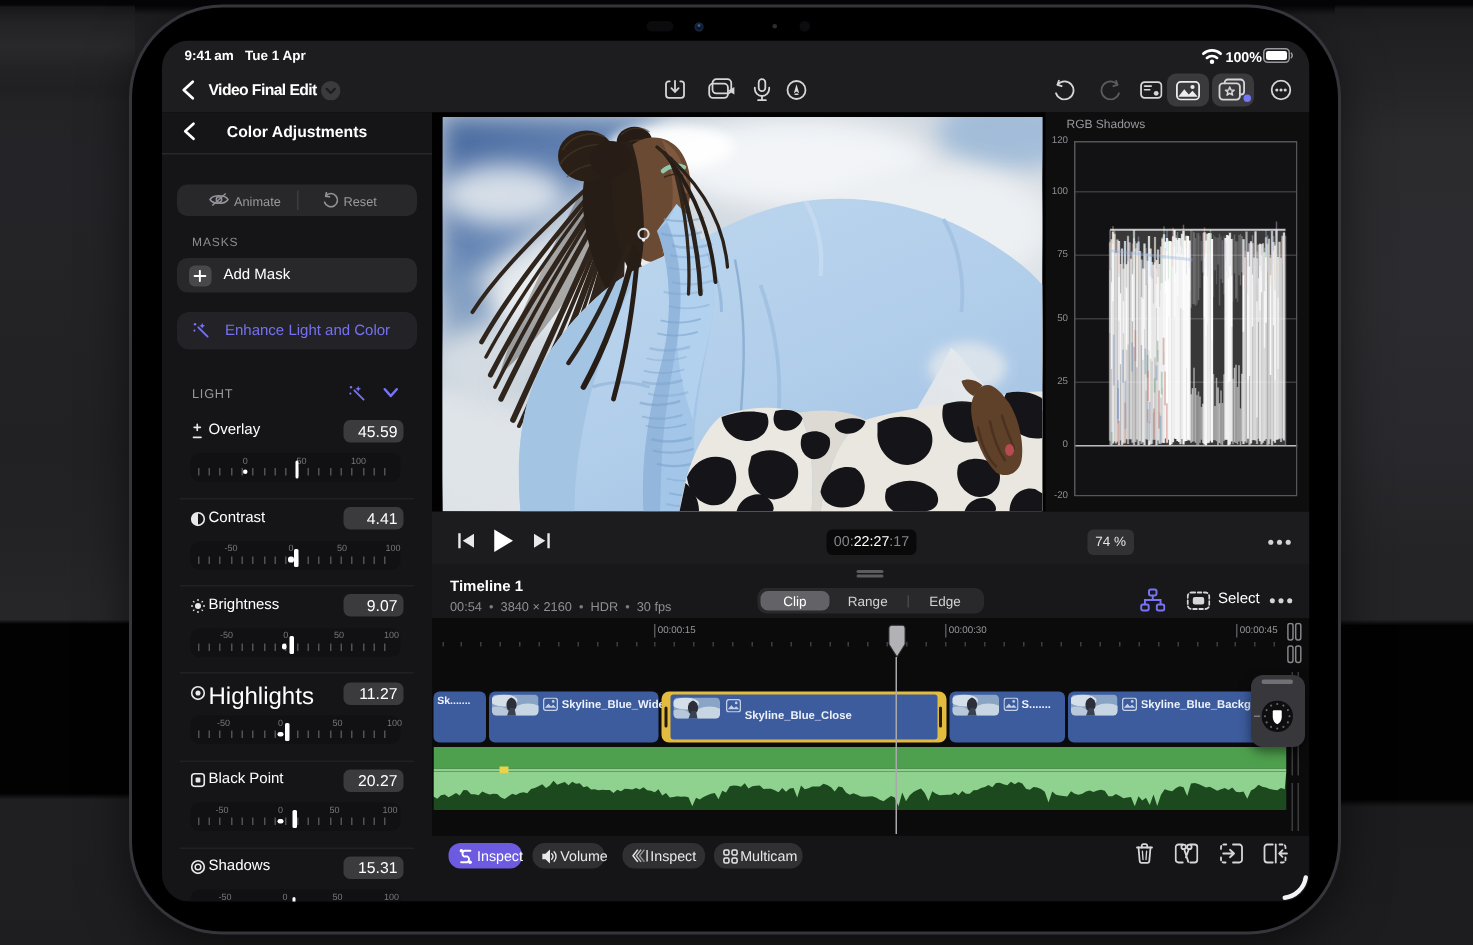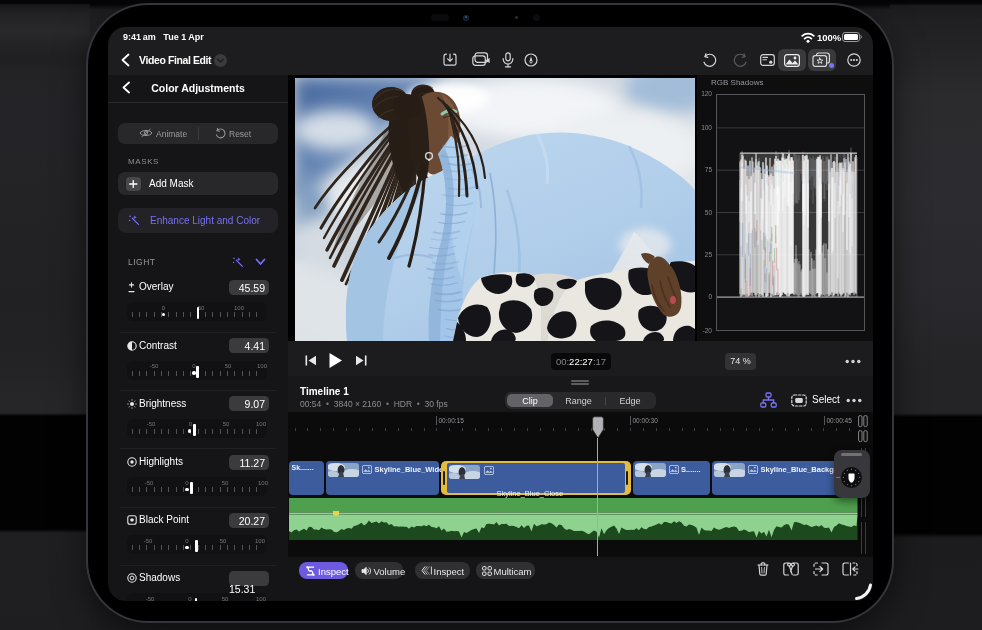--- a/index.html
+++ b/index.html
@@ -278,21 +278,21 @@
       <div class="abs" style="left:133.7px;top:401.5px;width:1px;height:5px;background:#515156;"></div>
       <div class="abs" style="left:141.1px;top:401.5px;width:1px;height:5px;background:#515156;"></div>
       <div class="abs" style="left:148.4px;top:401.5px;width:1px;height:5px;background:#515156;"></div>
 <div class="abs" style="left:79.8px;top:402.3px;width:3.4px;height:3.4px;border-radius:50%;background:#fff;"></div>
 <div class="abs" style="left:85.4px;top:396.5px;width:2.5px;height:12px;border-radius:1px;background:#fff;"></div>
 <div class="abs" style="left:12px;top:421.0px;width:156px;height:1px;background:#212124;"></div>
 <svg class="abs" style="left:19px;top:430px;width:10px;height:10px;" width="10" height="10" viewBox="0 0 10 10">
         <circle cx="5" cy="5" r="4.2" fill="none" stroke="#e8e8ec" stroke-width="1.1"></circle>
         <circle cx="5" cy="5" r="1.7" fill="#e8e8ec"></circle>
       </svg>
-<div class="abs t-w" style="left:31px;top:429px;width:84px;height:12px;font-size:10px;">Highlights</div>
+<div class="abs t-w" style="left:31px;top:429px;width:84px;height:12px;font-size:16px;">Highlights</div>
 <div class="abs" style="left:121px;top:427.5px;width:40px;height:15px;border-radius:4.5px;background:#3b3b3e;"></div>
 <div class="abs t-w" style="left:121px;top:429.5px;width:36px;height:12px;font-size:10.5px;text-align:right;">11.27</div>
 <div class="abs" style="left:19px;top:450px;width:140px;height:19px;border-radius:6px;background:#111113;"></div>
 <div class="abs" style="left:33px;top:452.5px;width:16px;height:7px;font-size:6px;color:#77777c;text-align:center;">-50</div>
 <div class="abs" style="left:71px;top:452.5px;width:16px;height:7px;font-size:6px;color:#77777c;text-align:center;">0</div>
 <div class="abs" style="left:109px;top:452.5px;width:16px;height:7px;font-size:6px;color:#77777c;text-align:center;">50</div>
 <div class="abs" style="left:147px;top:452.5px;width:16px;height:7px;font-size:6px;color:#77777c;text-align:center;">100</div>
 <div class="abs" style="left:23.5px;top:460px;width:1px;height:5px;background:#515156;"></div>
       <div class="abs" style="left:30.8px;top:460px;width:1px;height:5px;background:#515156;"></div>
       <div class="abs" style="left:38.2px;top:460px;width:1px;height:5px;background:#515156;"></div>
@@ -346,21 +346,21 @@
       <div class="abs" style="left:148.4px;top:518px;width:1px;height:5px;background:#515156;"></div>
 <div class="abs" style="left:77.3px;top:518.8px;width:3.4px;height:3.4px;border-radius:50%;background:#fff;"></div>
 <div class="abs" style="left:87.2px;top:513px;width:2.5px;height:12px;border-radius:1px;background:#fff;"></div>
 <div class="abs" style="left:12px;top:537.5px;width:156px;height:1px;background:#212124;"></div>
 <svg class="abs" style="left:19px;top:546px;width:10px;height:10px;" width="10" height="10" viewBox="0 0 10 10">
         <circle cx="5" cy="5" r="4.2" fill="none" stroke="#e8e8ec" stroke-width="1.1"></circle>
         <circle cx="5" cy="5" r="1.9" fill="none" stroke="#e8e8ec" stroke-width="1"></circle>
       </svg>
 <div class="abs t-w" style="left:31px;top:545px;width:90px;height:12px;font-size:10px;">Shadows</div>
 <div class="abs" style="left:121px;top:543.5px;width:40px;height:15px;border-radius:4.5px;background:#3b3b3e;"></div>
-<div class="abs t-w" style="left:121px;top:545.5px;width:36px;height:12px;font-size:10.5px;text-align:left;margin-top:10px;">15.31</div>
+<div class="abs t-w" style="left:121px;top:545.5px;width:36px;height:12px;font-size:10.5px;text-align:right;">15.31</div>
 <div class="abs" style="left:19px;top:566px;width:140px;height:19px;border-radius:6px;background:#111113;"></div>
 <div class="abs" style="left:34px;top:568.5px;width:16px;height:7px;font-size:6px;color:#77777c;text-align:center;">-50</div>
 <div class="abs" style="left:74px;top:568.5px;width:16px;height:7px;font-size:6px;color:#77777c;text-align:center;">0</div>
 <div class="abs" style="left:109px;top:568.5px;width:16px;height:7px;font-size:6px;color:#77777c;text-align:center;">50</div>
 <div class="abs" style="left:145px;top:568.5px;width:16px;height:7px;font-size:6px;color:#77777c;text-align:center;">100</div>
 
 <div class="abs" style="left:86.8px;top:571px;width:2.5px;height:12px;border-radius:1px;background:#fff;"></div>
 
 <div class="abs" style="left:180px;top:48px;width:409px;height:266px;background:#010102;"></div>
 <svg class="abs" style="left:187px;top:51px;width:400px;height:263px;" width="400" height="263" viewBox="0 0 400 263">
@@ -955,21 +955,21 @@
 <ellipse cx="24" cy="11" rx="10" ry="5" fill="#c8d6e4"></ellipse>
 <ellipse cx="4" cy="12" rx="7" ry="4" fill="#b8c8da"></ellipse>
 <path d="M13,2 C16,3 17,6 16,9 C14,12 11,12 10,9 C9,6 10,3 13,2 Z" fill="#2c2f38"></path>
 <path d="M12,9 L10,14 L16,14 L15,9 Z" fill="#3a4252"></path>
       </svg>
 <svg class="abs" style="left:376px;top:438.5px;width:10px;height:9px;" width="10" height="9" viewBox="0 0 10 9">
 <rect x="0.4" y="0.4" width="9.2" height="8.2" rx="1.6" fill="none" stroke="#dbe4f2" stroke-opacity="0.85" stroke-width="0.9"></rect>
 <path d="M1.2 6.8 L3.6 4.2 L5.4 6 L6.8 4.8 L8.8 6.8 Z" fill="#dbe4f2" fill-opacity="0.85"></path>
 <circle cx="6.8" cy="2.6" r="0.9" fill="#dbe4f2" fill-opacity="0.85"></circle>
       </svg>
-<div class="abs" style="left:388.5px;top:462px;width:80px;height:9px;font-size:7.5px;font-weight:normal;color:#eef2fa;">Skyline_Blue_Close</div>
+<div class="abs" style="left:388.5px;top:445px;width:80px;height:9px;font-size:7.5px;font-weight:bold;color:#eef2fa;">Skyline_Blue_Close</div>
 <div class="abs" style="left:525px;top:434px;width:76.5px;height:33.5px;border-radius:4px;background:#3d5c9e;"></div>
 <svg class="abs" style="left:527px;top:436px;width:31px;height:14px;border-radius:3px;" width="31" height="14" viewBox="0 0 31 14">
 <rect width="31" height="14" fill="#89a4c4"></rect>
 <ellipse cx="8" cy="4" rx="9" ry="4" fill="#d4dfea"></ellipse>
 <ellipse cx="24" cy="11" rx="10" ry="5" fill="#c8d6e4"></ellipse>
 <ellipse cx="4" cy="12" rx="7" ry="4" fill="#b8c8da"></ellipse>
 <path d="M13,2 C16,3 17,6 16,9 C14,12 11,12 10,9 C9,6 10,3 13,2 Z" fill="#2c2f38"></path>
 <path d="M12,9 L10,14 L16,14 L15,9 Z" fill="#3a4252"></path>
       </svg>
 <svg class="abs" style="left:561px;top:437.5px;width:10px;height:9px;" width="10" height="9" viewBox="0 0 10 9">

